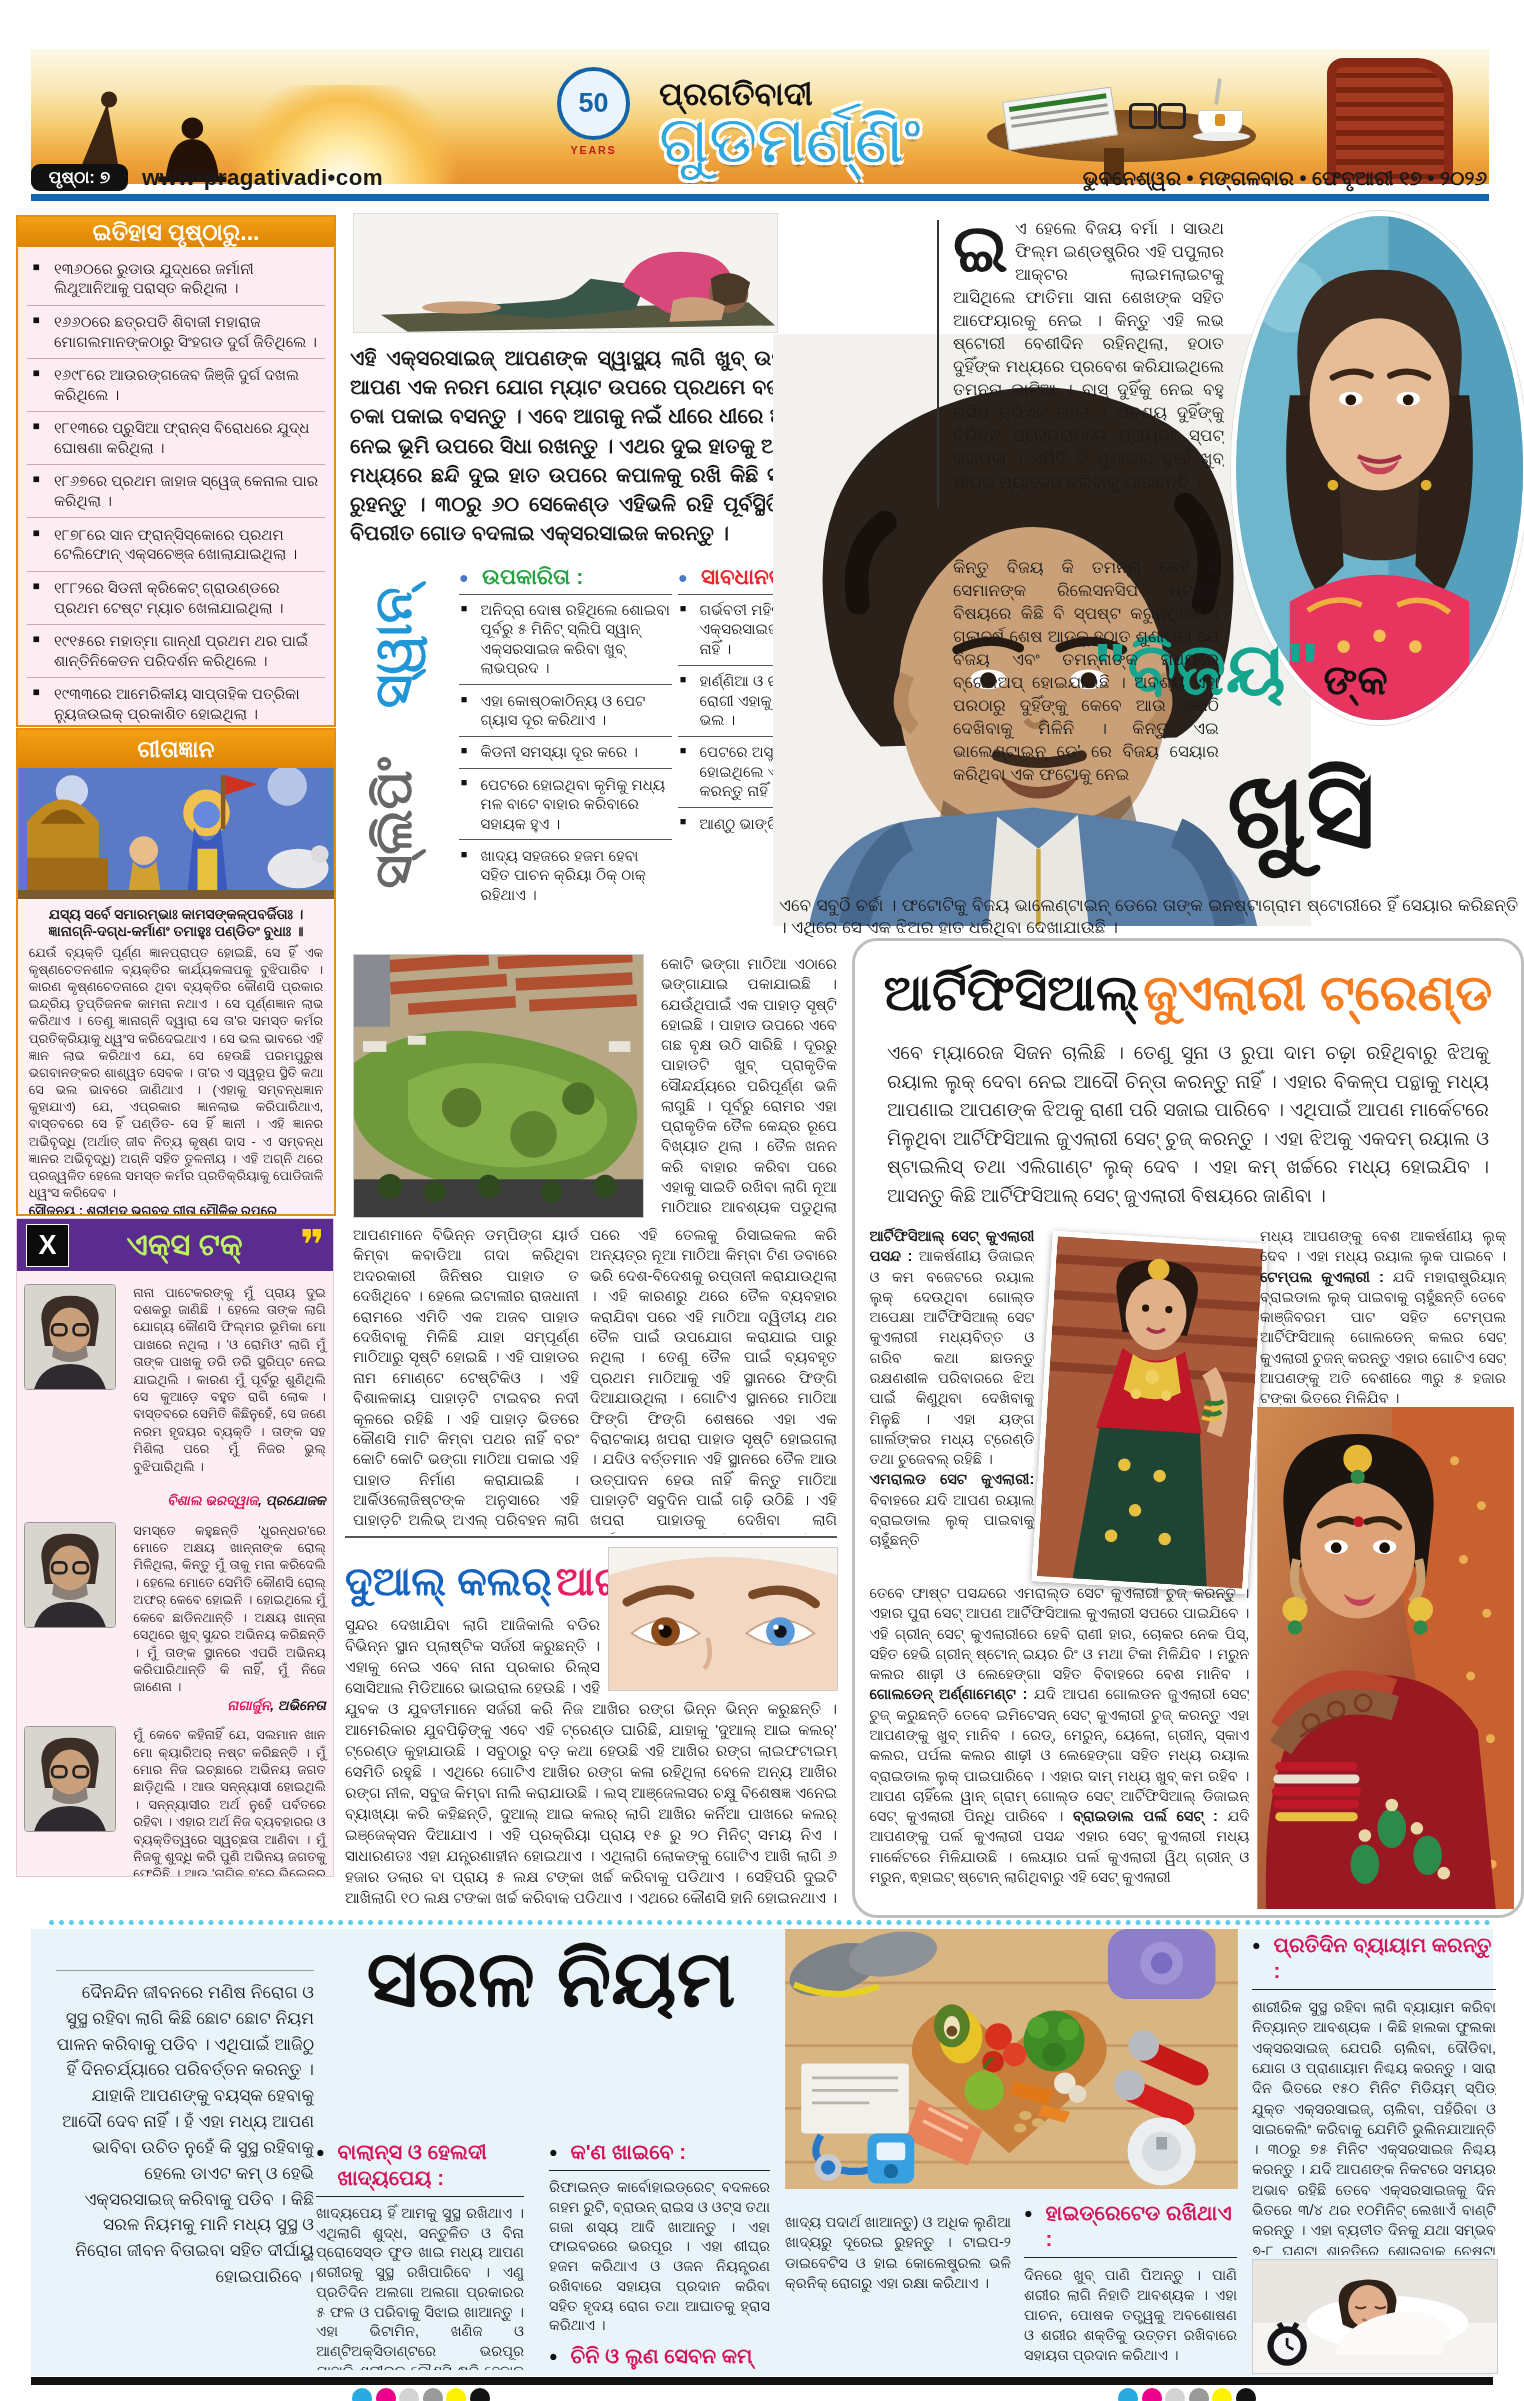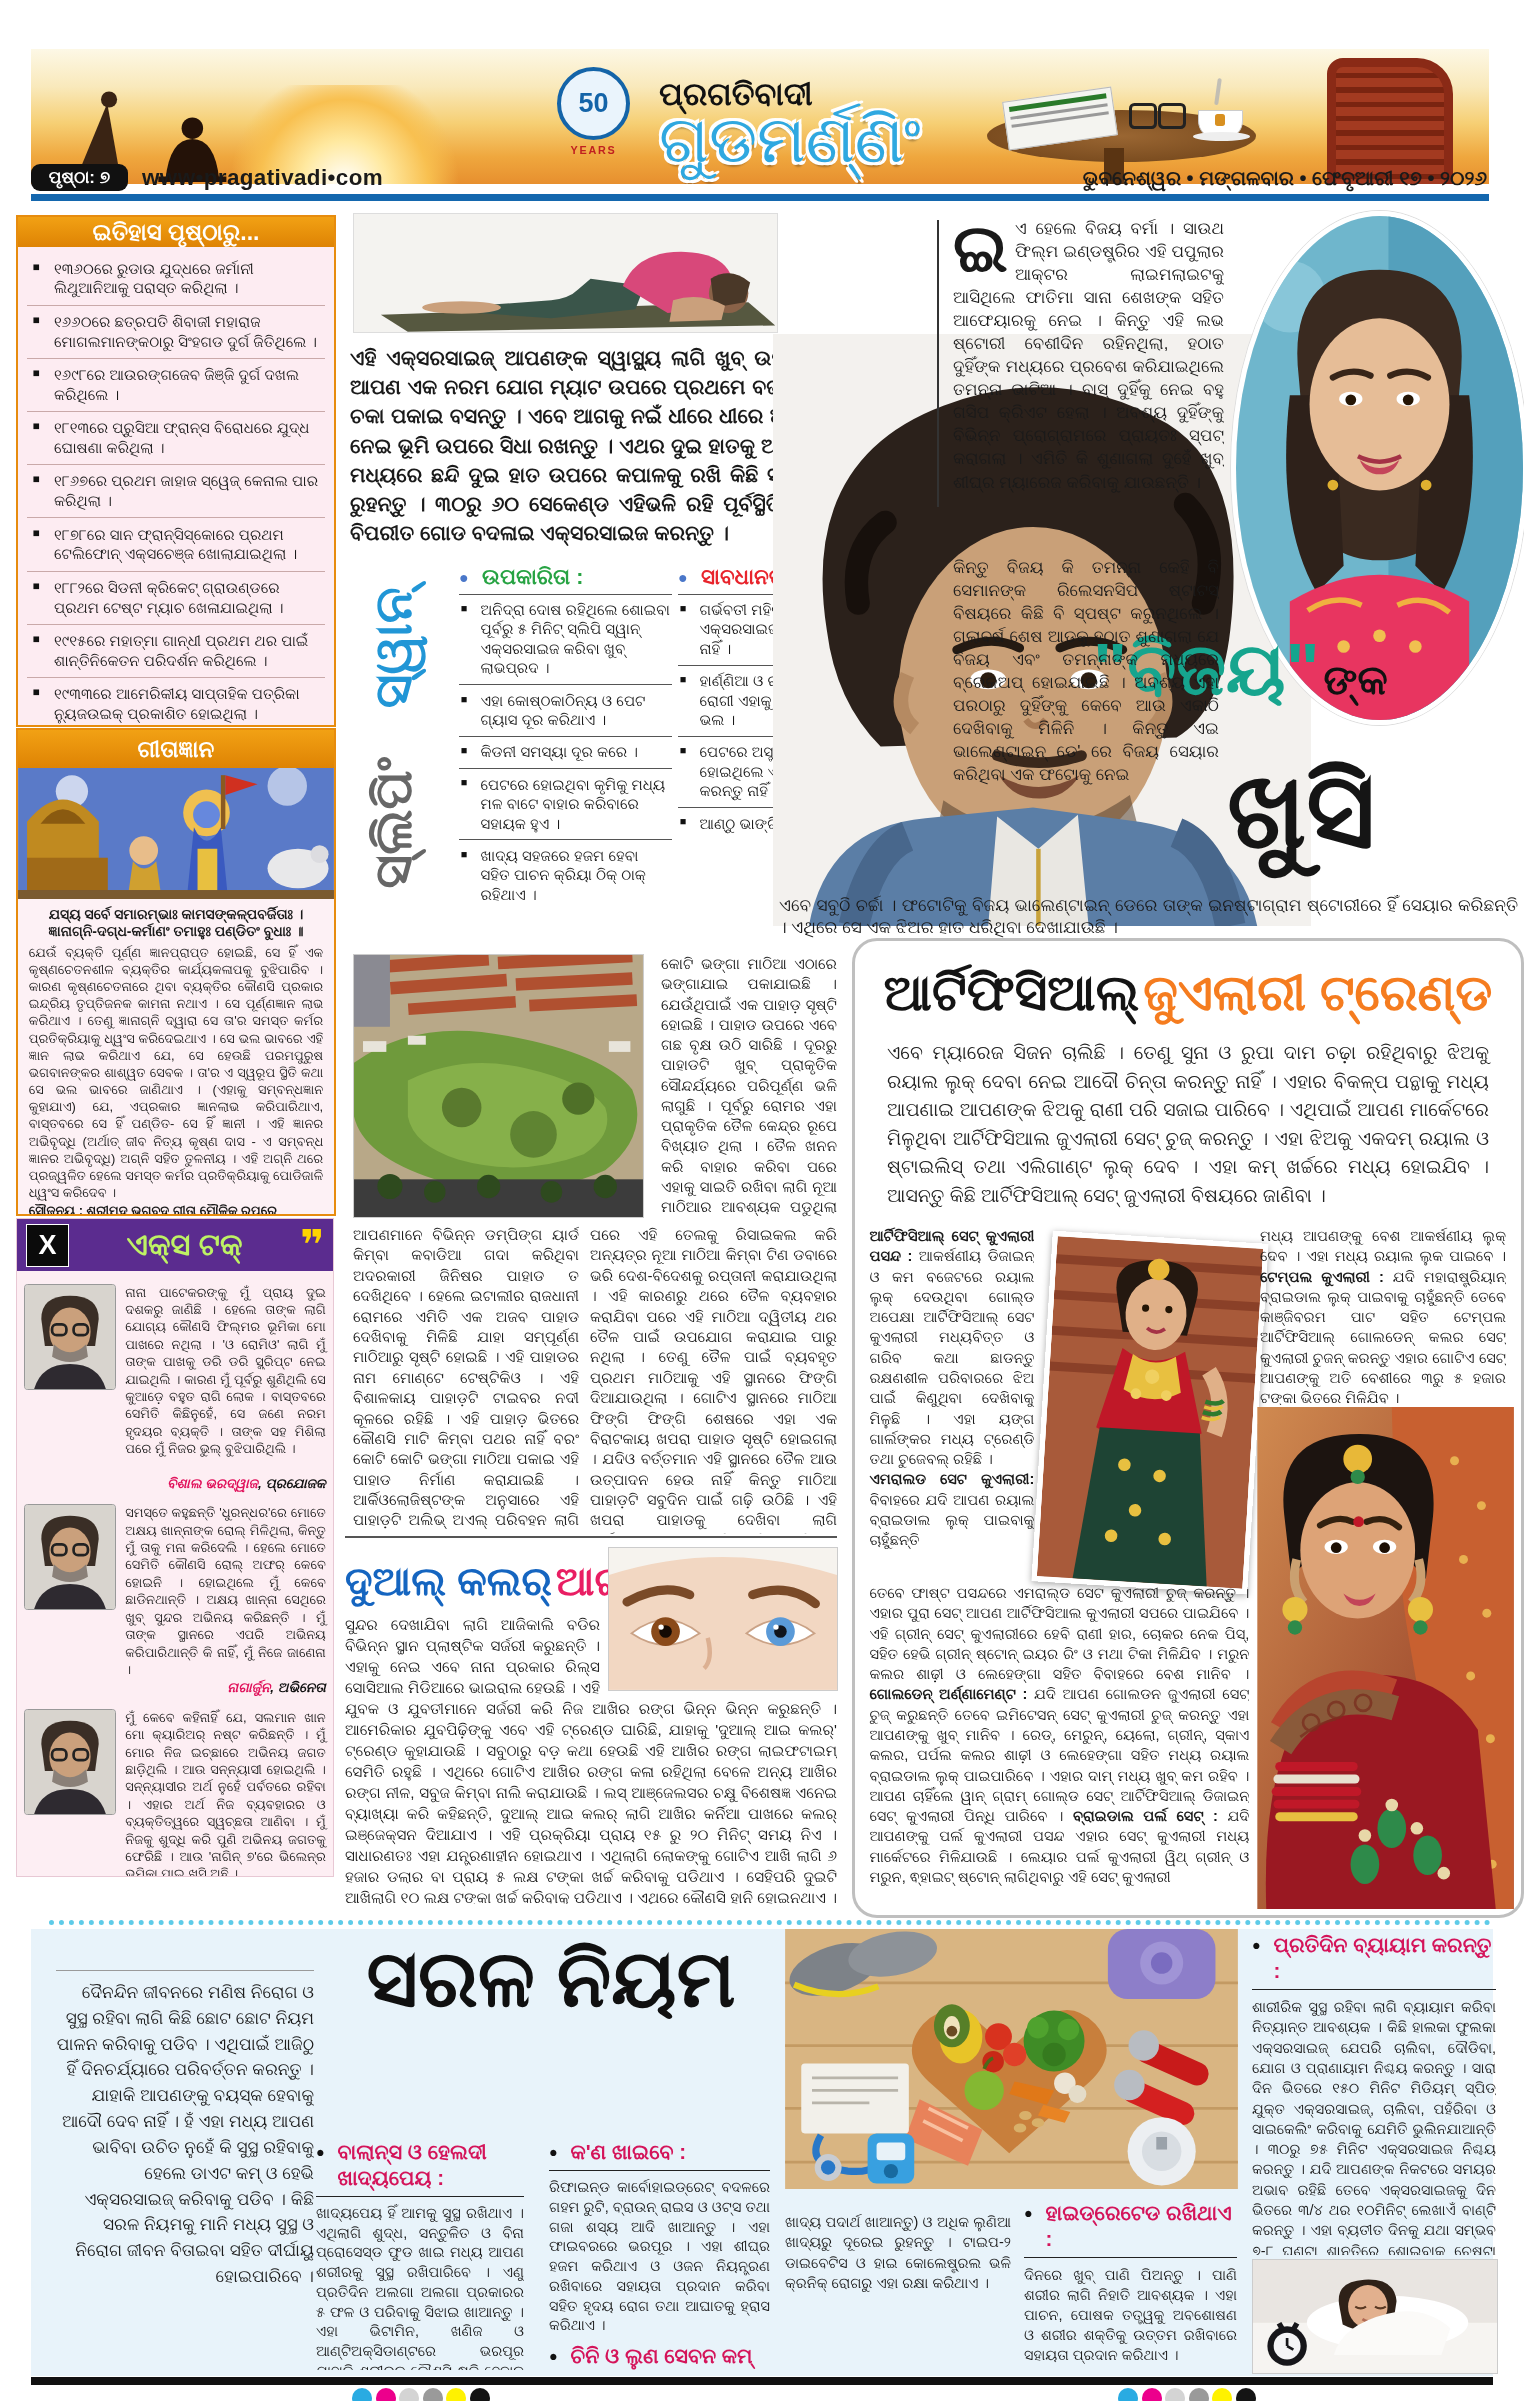--- a/index.html
+++ b/index.html
@@ -17,21 +17,21 @@
   .sbox{border:2.7px solid #e78c0e;background:#fdecf2;}
   .shead{background:linear-gradient(180deg,#f2a114,#de8304);color:#fff;font-weight:700;
          display:flex;align-items:center;justify-content:center;}
   .hist-item{position:relative;padding:6.3px 3.6px 6.3px 27px;font-size:15px;line-height:1.32;}
   .hist-item + .hist-item{border-top:0.9px solid #c9a9a9;}
   .hist-item::before{content:"■";position:absolute;left:5.4px;top:6.3px;font-size:11.7px;color:#111;}
   
   .xhead{background:#5b2c8f;display:flex;align-items:center;gap:9px;padding:0 9px;}
   .xlogo{width:41px;height:41px;background:#0b0b0b;border:1.8px solid #fff;color:#fff;font-weight:800;
          display:flex;align-items:center;justify-content:center;font-size:27px;}
-  .quote{display:flex;gap:9px;margin:12.6px 7.2px 0 7.2px;}
+  .quote{display:flex;gap:17px;margin:12.6px 7.2px 0 7.2px;}
   .qphoto{flex:0 0 90px;height:104px;border:0.9px solid #999;background:#ddd;border-radius:3.6px;overflow:hidden;}
   .qtext{font-size:13px;line-height:1.34;text-align:justify;}
   .qname{color:#e0105a;font-weight:700;font-style:italic;}
   .qrole{color:#111;font-weight:700;font-style:italic;}
   
   .bl-title{font-weight:800;font-size:21.5px;position:relative;padding-left:23px;}
   .bl-title::before{content:"●";position:absolute;left:0;top:3.6px;color:#4a77c9;font-size:16px;}
   .b-item{position:relative;padding:5.4px 1.8px 6.3px 21.5px;font-size:15px;line-height:1.3;border-bottom:1.4px solid #555;}
   .b-item::before{content:"■";position:absolute;left:1.8px;top:6.3px;font-size:10.8px;color:#111;}
   .redcircle{background:#e11d1d;border:4.5px solid #fff;border-radius:50%;box-shadow:0 0 0 0.9px #d0d0d0;

